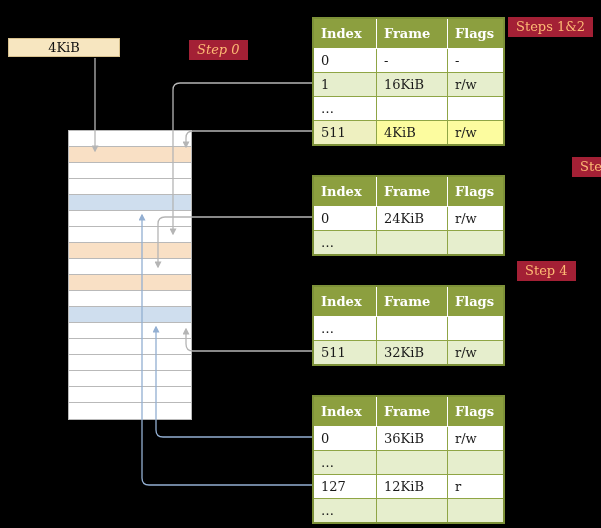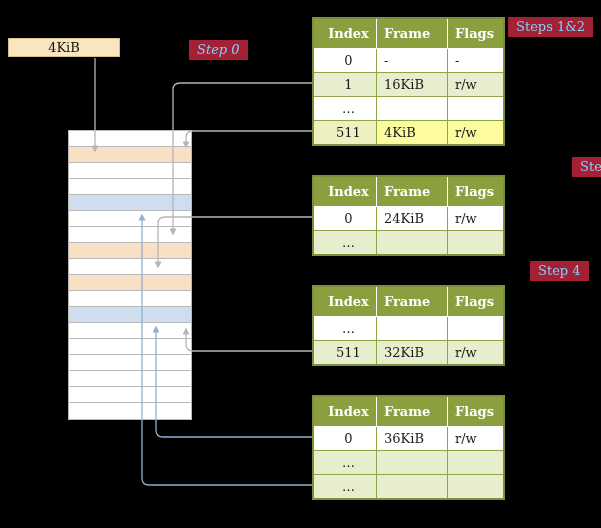--- a/index.html
+++ b/index.html
@@ -15,29 +15,29 @@
     position: absolute; left: 8px; top: 38px;
     width: 112px; height: 19px;
     background: #f7e6c0;
     border: 1px solid #d8c18e;
     box-sizing: border-box;
     color: #111; font-size: 13px; line-height: 17px; text-align: center;
   }
   
   .badge {
     position: absolute;
-    background: #a32035; color: #7dd3fc;
+    background: #a32035; color: #fdba74;
     font-size: 13px; line-height: 17px;
     padding: 1px 8px 2px 8px;
     white-space: nowrap;
   }
   .badge.b-step0  { left: 189px; top: 40px; font-style: italic; }
   .badge.b-steps12{ left: 508px; top: 17px; }
   .badge.b-step3  { left: 524px; top: 157px; margin-left: 48px; }
-  .badge.b-step4  { left: 530px; top: 261px; text-align: center; }
+  .badge.b-step4  { left: 517px; top: 261px; text-align: center; }
   
   .memcol {
     position: absolute; left: 68px; top: 130px;
     width: 122px;
     background: #fff;
     border: 1px solid #b9b9b9;
   }
   .mem-cell {
     height: 16px;
     box-sizing: border-box;
@@ -63,21 +63,21 @@
     height: 29px; padding: 0 0 0 7px;
     border: 1px solid #fff;
   }
   .ptable td {
     height: 23px; padding: 0 0 0 7px;
     border: 1px solid #8fa545;
     color: #1a1a1a;
     background: #fff;
     overflow: hidden; white-space: nowrap;
   }
-  .ptable .c-index { width: 55px; text-align: center; }
+  .ptable .c-index { width: 55px; }
   .ptable .c-frame { width: 63px; }
   .ptable .c-flags { width: 48px; }
   .ptable tr.r-green td { background: #e6eecd; }
   .ptable tr.r-hl td { background: #fcfc9f; }
   .ptable tr.r-hl td:first-child { background: #eef0c0; }
   
   svg.connectors {
     position: absolute; left: 0; top: 0;
     width: 601px; height: 528px;
     pointer-events: none;
@@ -204,20 +204,25 @@
     <tbody>
       <tr>
         <td class="c-index">0</td>
         <td class="c-frame">36KiB</td>
         <td class="c-flags">r/w</td>
       </tr>
       <tr class="r-green">
         <td class="c-index">…</td>
         <td class="c-frame"></td>
         <td class="c-flags"></td>
+      </tr>
+      <tr>
+        <td class="c-index">127</td>
+        <td class="c-frame">12KiB</td>
+        <td class="c-flags">r</td>
       </tr>
       <tr class="r-green">
         <td class="c-index">…</td>
         <td class="c-frame"></td>
         <td class="c-flags"></td>
       </tr>
     </tbody>
   </table>
 
   <svg class="connectors" viewBox="0 0 601 528">

